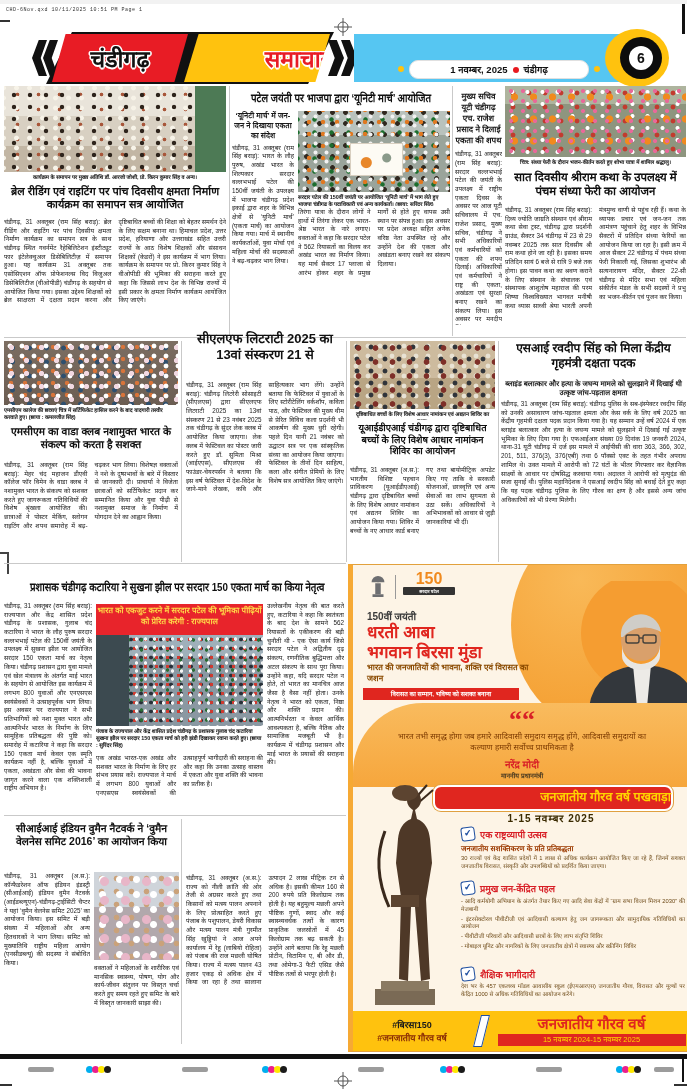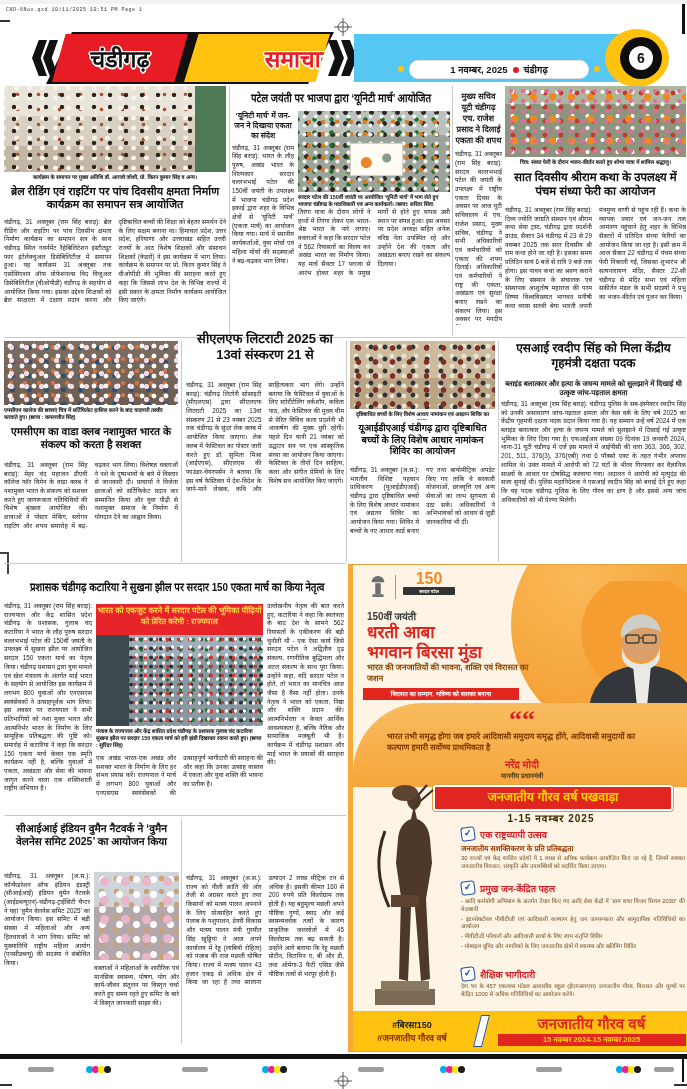--- a/index.html
+++ b/index.html
@@ -87,21 +87,21 @@
     font-size:14px;font-weight:800;color:#111}
   
   .ad{left:348px;top:560px;width:338px;height:486px;background:#fdf4e6;border:1px solid #e2a13c;border-left:5px solid #f6a934;overflow:hidden}
   .ad-circle{position:absolute;right:-50px;top:-55px;width:230px;height:230px;border-radius:50%;
     background:radial-gradient(circle at 30% 30%,#f9b958,#f2921e)}
   .ad-quote{position:absolute;left:0;top:138px;width:338px;height:84px;background:linear-gradient(180deg,#f9bb5e,#f6a63c);
     border-radius:70px 0 0 0}
   .ad-ribbon{position:absolute;left:10px;top:123px;width:156px;height:12px;background:#e0261f;color:#fff;
     font-size:6.2px;font-weight:bold;text-align:center;line-height:12px}
   .ad-event{position:absolute;left:80px;top:220px;width:236px;height:22px;background:#e0261f;border:2px solid #fff;
-    box-shadow:0 0 0 1px #e0a040;color:#ffd400;font-size:12.5px;font-weight:800;text-align:center;line-height:20px;border-radius:3px}
+    box-shadow:0 0 0 1px #e0a040;color:#ffd400;font-size:12.5px;font-weight:800;text-align:right;line-height:20px;border-radius:8px}
   .ck-t{display:flex;gap:5px;align-items:center;font-size:9.3px;font-weight:800;color:#d81f26}
   .ck-box{width:12px;height:12px;border:1.6px solid #2050a0;border-radius:3px;color:#2050a0;font-size:9px;line-height:11px;
     text-align:center;background:#fff;transform:rotate(-8deg);font-weight:700;flex:0 0 auto}
   .ck-sub{font-size:7.4px;font-weight:800;color:#9c3a00;margin-top:2px}
   .ck-b{font-size:5.8px;line-height:1.35;color:#6b4714;text-align:justify}
   .ck-bullet{font-size:5.8px;line-height:1.3;color:#6b4714;text-align:justify;margin-bottom:2.5px}
   .ck-bullet::before{content:"- "}
   .ad-bar{position:absolute;left:0;top:446px;width:338px;height:40px;background:#ffc20e;display:flex;align-items:center}
   .ad-slash{width:7px;height:30px;background:#fff;border:1px solid #2050a0;transform:skewX(-14deg);margin:0 6px}
   .redbox{position:absolute;background:#e8242b;color:#ffd948;font-weight:800;text-align:center;overflow:hidden}
@@ -210,21 +210,21 @@
   <div class="abs body-txt" style="left:501px;top:396px;width:185px;height:161px">चंडीगढ़, 31 अक्तूबर (राम सिंह बराड़): चंडीगढ़ पुलिस के सब-इंस्पेक्टर रवदीप सिंह को उनकी असाधारण जांच-पड़ताल क्षमता और केस वर्क के लिए वर्ष 2025 का केंद्रीय गृहमंत्री दक्षता पदक प्रदान किया गया है। यह सम्मान उन्हें वर्ष 2024 में एक ब्लाइंड बलात्कार और हत्या के जघन्य मामले को सुलझाने में दिखाई गई उत्कृष्ट भूमिका के लिए दिया गया है। एफआईआर संख्या 09 दिनांक 19 जनवरी 2024, थाना-31 यूटी चंडीगढ़ में दर्ज इस मामले में आईपीसी की धारा 363, 366, 302, 201, 511, 376(3), 376(एबी) तथा 6 पॉक्सो एक्ट के तहत गंभीर अपराध शामिल थे। उक्त मामले में आरोपी को 72 घंटों के भीतर गिरफ्तार कर वैज्ञानिक साक्ष्यों के आधार पर दोषसिद्ध करवाया गया। अदालत ने आरोपी को मृत्युदंड की सजा सुनाई थी। पुलिस महानिदेशक ने एसआई रवदीप सिंह को बधाई देते हुए कहा कि यह पदक चंडीगढ़ पुलिस के लिए गौरव का क्षण है और इससे अन्य जांच अधिकारियों को भी प्रेरणा मिलेगी।</div>
 
   <div class="abs hl" style="left:4px;top:576px;width:340px;height:17px;font-size:11.5px"><span class="condense" style="display:inline-block">प्रशासक चंडीगढ़ कटारिया ने सुखना झील पर सरदार 150 एकता मार्च का किया नेतृत्व</span></div>
   <div class="abs body-txt" style="left:4px;top:598px;width:88px;height:213px">चंडीगढ़, 31 अक्तूबर (राम सिंह बराड़): राज्यपाल और केंद्र शासित प्रदेश चंडीगढ़ के प्रशासक, गुलाब चंद कटारिया ने भारत के लौह पुरुष सरदार वल्लभभाई पटेल की 150वीं जयंती के उपलक्ष्य में सुखना झील पर आयोजित सरदार 150 एकता मार्च का नेतृत्व किया। चंडीगढ़ प्रशासन द्वारा युवा मामले एवं खेल मंत्रालय के अंतर्गत माई भारत के सहयोग से आयोजित इस कार्यक्रम में लगभग 800 युवाओं और एनएसएस स्वयंसेवकों ने उत्साहपूर्वक भाग लिया। इस अवसर पर राज्यपाल ने सभी प्रतिभागियों को नशा मुक्त भारत और आत्मनिर्भर भारत के निर्माण के लिए सामूहिक प्रतिबद्धता की पुष्टि को। समारोह में कटारिया ने कहा कि सरदार 150 एकता मार्च केवल एक स्मृति कार्यक्रम नहीं है, बल्कि युवाओं में एकता, अखंडता और सेवा की भावना जागृत करने वाला एक शक्तिशाली राष्ट्रीय अभियान है।</div>
   <div class="redbox" style="left:96px;top:600px;width:167px;height:29px;font-size:8px;line-height:1.35;padding-top:2px">भारत को एकजुट करने में सरदार पटेल की भूमिका पीढ़ियों को प्रेरित करेगी : राज्यपाल</div>
   <div class="ph ph-sukhna" style="left:96px;top:631px;width:167px;height:91px"></div>
   <div class="abs cap" style="left:96px;top:724px;width:167px;height:24px">पंजाब के राज्यपाल और केंद्र शासित प्रदेश चंडीगढ़ के प्रशासक गुलाब चंद कटारिया सुखना झील पर सरदार 150 एकता मार्च को हरी झंडी दिखाकर रवाना करते हुए। (छाया : सुरिंदर सिंह)</div>
   <div class="abs body-txt cols2" style="left:96px;top:750px;width:167px;height:61px">एक अखंड भारत-एक अखंड और सशक्त भारत के निर्माण के लिए हर संभव प्रयास करें। राज्यपाल ने मार्च में लगभग 800 युवाओं और एनएसएस स्वयंसेवकों की उत्साहपूर्ण भागीदारी की सराहना की और कहा कि उनका उत्साह वास्तव में एकता और युवा शक्ति की भावना का प्रतीक है।</div>
   <div class="abs body-txt" style="left:267px;top:598px;width:77px;height:213px">उल्लेखनीय नेतृत्व की बात करते हुए, कटारिया ने कहा कि स्वतंत्रता के बाद देश के सामने 562 रियासतों के एकीकरण की बड़ी चुनौती थी - एक ऐसा कार्य जिसे सरदार पटेल ने अद्वितीय दृढ़ संकल्प, रणनीतिक बुद्धिमत्ता और अटल संकल्प के साथ पूरा किया। उन्होंने कहा, यदि सरदार पटेल न होते, तो भारत का मानचित्र आज जैसा है वैसा नहीं होता। उनके नेतृत्व ने भारत को एकता, निष्ठा और शक्ति प्रदान की। आत्मनिर्भरता न केवल आर्थिक आवश्यकता है, बल्कि नैतिक और सामाजिक मजबूती भी है। कार्यक्रम में चंडीगढ़ प्रशासन और माई भारत के प्रयासों की सराहना की।</div>
 
-  <div class="abs hl" style="left:4px;top:818px;width:175px;height:46px;font-size:10.5px">सीआईआई इंडियन वुमैन नैटवर्क ने ‘वुमैन वेलनेस समिट 2025’ का आयोजन किया</div>
+  <div class="abs hl" style="left:4px;top:818px;width:175px;height:46px;font-size:10.5px">सीआईआई इंडियन वुमैन नैटवर्क ने ‘वुमैन वेलनेस समिट 2016’ का आयोजन किया</div>
   <div class="abs body-txt" style="left:4px;top:868px;width:86px;height:172px">चंडीगढ़, 31 अक्तूबर (अ.स.): कॉन्फैडरेशन ऑफ इंडियन इंडस्ट्री (सीआईआई) इंडियन वुमैन नैटवर्क (आईडब्ल्यूएन)-चंडीगढ़-ट्राईसिटी चैप्टर ने यहां ‘वुमैन वेलनेस समिट 2025’ का आयोजन किया। इस समिट में बड़ी संख्या में महिलाओं और अन्य हितधारकों ने भाग लिया। समिट को मुख्यातिथि राष्ट्रीय महिला आयोग (एनसीडब्ल्यू) की सदस्या ने संबोधित किया।</div>
   <div class="ph ph-cii" style="left:94px;top:868px;width:85px;height:88px"></div>
   <div class="abs body-txt" style="left:94px;top:960px;width:85px;height:80px">वक्ताओं ने महिलाओं के शारीरिक एवं मानसिक स्वास्थ्य, पोषण, योग और कार्य-जीवन संतुलन पर विस्तृत चर्चा करते हुए समय रहते हुए समिट के बारे में विस्तृत जानकारी साझा की।</div>
 
   <div class="abs body-txt cols2" style="left:186px;top:870px;width:158px;height:170px">चंडीगढ़, 31 अक्तूबर (अ.स.): राज्य को नीली क्रांति की ओर तेजी से अग्रसर करते हुए तथा किसानों को मत्स्य पालन अपनाने के लिए प्रोत्साहित करते हुए पंजाब के पशुपालन, डेयरी विकास और मत्स्य पालन मंत्री गुरमीत सिंह खुड्डियां ने आज अपने कार्यालय में रेहू (लाबियो रोहिता) को पंजाब की राज मछली घोषित किया। राज्य में मत्स्य पालन 43 हजार एकड़ से अधिक क्षेत्र में किया जा रहा है तथा सालाना उत्पादन 2 लाख मीट्रिक टन से अधिक है। इसकी कीमत 160 से 200 रुपये प्रति किलोग्राम तक होती है। यह बहुमूल्य मछली अपने पौष्टिक गुणों, स्वाद और कई स्वास्थ्यवर्धक तत्वों के कारण प्राकृतिक जलस्रोतों में 45 किलोग्राम तक बढ़ सकती है। उन्होंने आगे बताया कि रेहू मछली प्रोटीन, विटामिन ए, बी और डी, तथा ओमेगा-3 फैटी एसिड जैसे पौष्टिक तत्वों से भरपूर होती है।</div>
 
   <div class="abs ad">
     <div class="ad-circle"></div>
 
     <svg class="abs" style="left:14px;top:8px" width="22" height="26" viewBox="0 0 24 28">
@@ -251,21 +251,21 @@
       <circle cx="100" cy="60" r="20" fill="#d9a06b"></circle>
       <path d="M80 56 a20 20 0 0 1 40 -5 l-4 -2 a30 30 0 0 0 -34 7 z" fill="#cfcdc8"></path>
       <path d="M81 64 a19 19 0 0 0 38 0 l0 11 a19 14 0 0 1 -38 0 z" fill="#e8e6e1"></path>
       <rect x="85" y="54" width="13" height="8" rx="2" fill="none" stroke="#44413c" stroke-width="1.4"></rect>
       <rect x="102" y="54" width="13" height="8" rx="2" fill="none" stroke="#44413c" stroke-width="1.4"></rect>
       <line x1="98" y1="57" x2="102" y2="57" stroke="#44413c" stroke-width="1.4"></line>
     </svg>
 
     <div class="ad-quote">
       <div style="text-align:center;font-family:'Liberation Serif','DejaVu Serif',serif;font-size:26px;font-weight:bold;color:#d81f26;line-height:.7;margin-top:8px">““</div>
-      <div style="margin:2px 34px 0;font-size:8px;font-weight:700;color:#7c3a00;text-align:left;line-height:1.4">भारत तभी समृद्ध होगा जब हमारे आदिवासी समुदाय समृद्ध होंगे, आदिवासी समुदायों का कल्याण हमारी सर्वोच्च प्राथमिकता है</div>
+      <div style="margin:2px 34px 0;font-size:8px;font-weight:400;color:#7c3a00;text-align:center;line-height:1.4">भारत तभी समृद्ध होगा जब हमारे आदिवासी समुदाय समृद्ध होंगे, आदिवासी समुदायों का कल्याण हमारी सर्वोच्च प्राथमिकता है</div>
       <div style="text-align:center;font-size:10px;font-weight:800;color:#d81f26;margin-top:3px">नरेंद्र मोदी</div>
       <div style="text-align:center;font-size:6.5px;font-weight:bold;color:#4a3a20">माननीय प्रधानमंत्री</div>
     </div>
     <div class="ad-event">जनजातीय गौरव वर्ष पखवाड़ा</div>
     <div class="abs" style="left:80px;top:246px;width:236px;text-align:center;font-size:10px;font-weight:800;color:#3a2a00;letter-spacing:1px">1-15 नवम्बर 2025</div>
 
     <svg class="abs" style="left:4px;top:212px" width="96" height="234" viewBox="0 0 96 234">
       <rect x="18" y="212" width="60" height="16" fill="#7a6a55"></rect>
         <rect x="24" y="204" width="48" height="10" fill="#8a7a62"></rect>
       <path d="M28 54 q-14 36 4 76" stroke="#3a291c" fill="none" stroke-width="3"></path>
@@ -305,21 +305,21 @@
     </div>
 
     <div class="ad-bar">
       <div style="width:118px;text-align:center">
         <div style="font-size:9px;font-weight:800;color:#1a1a1a">#बिरसा150</div>
         <div style="font-size:9px;font-weight:800;color:#8a2c06">#जनजातीय गौरव वर्ष</div>
       </div>
       <div class="ad-slash"></div>
       <div style="flex:1;text-align:center">
         <div style="font-size:15px;font-weight:800;color:#e0261f;line-height:1.1">जनजातीय गौरव वर्ष</div>
-        <div style="margin:1px auto 0;width:188px;background:#e0261f;color:#ffd400;font-size:7.5px;font-weight:700;line-height:12px">15 नवम्बर 2024-15 नवम्बर 2025</div>
+        <div style="margin:1px auto 0;width:188px;background:#e0261f;color:#ffd400;font-size:7.5px;font-weight:400;line-height:12px">15 नवम्बर 2024-15 नवम्बर 2025</div>
       </div>
     </div>
   </div>
 
   <div class="abs" style="left:0;top:1050px;width:687px;height:5px;background:#111"></div>
   <div class="dash" style="left:28px"></div>
   <div class="dots" style="left:86px">
       <i style="background:#00aeef"></i>
       <i style="background:#ec1e8c"></i>
       <i style="background:#ffe800"></i>

